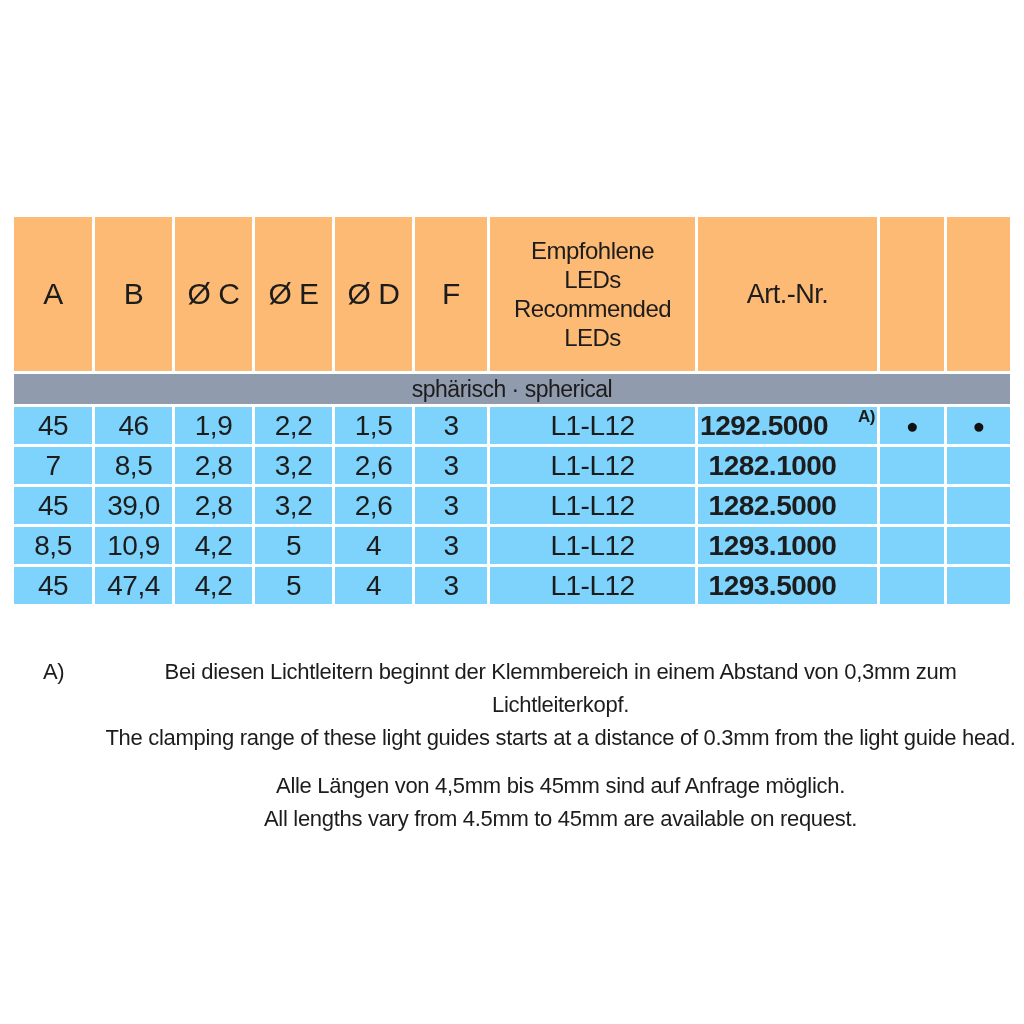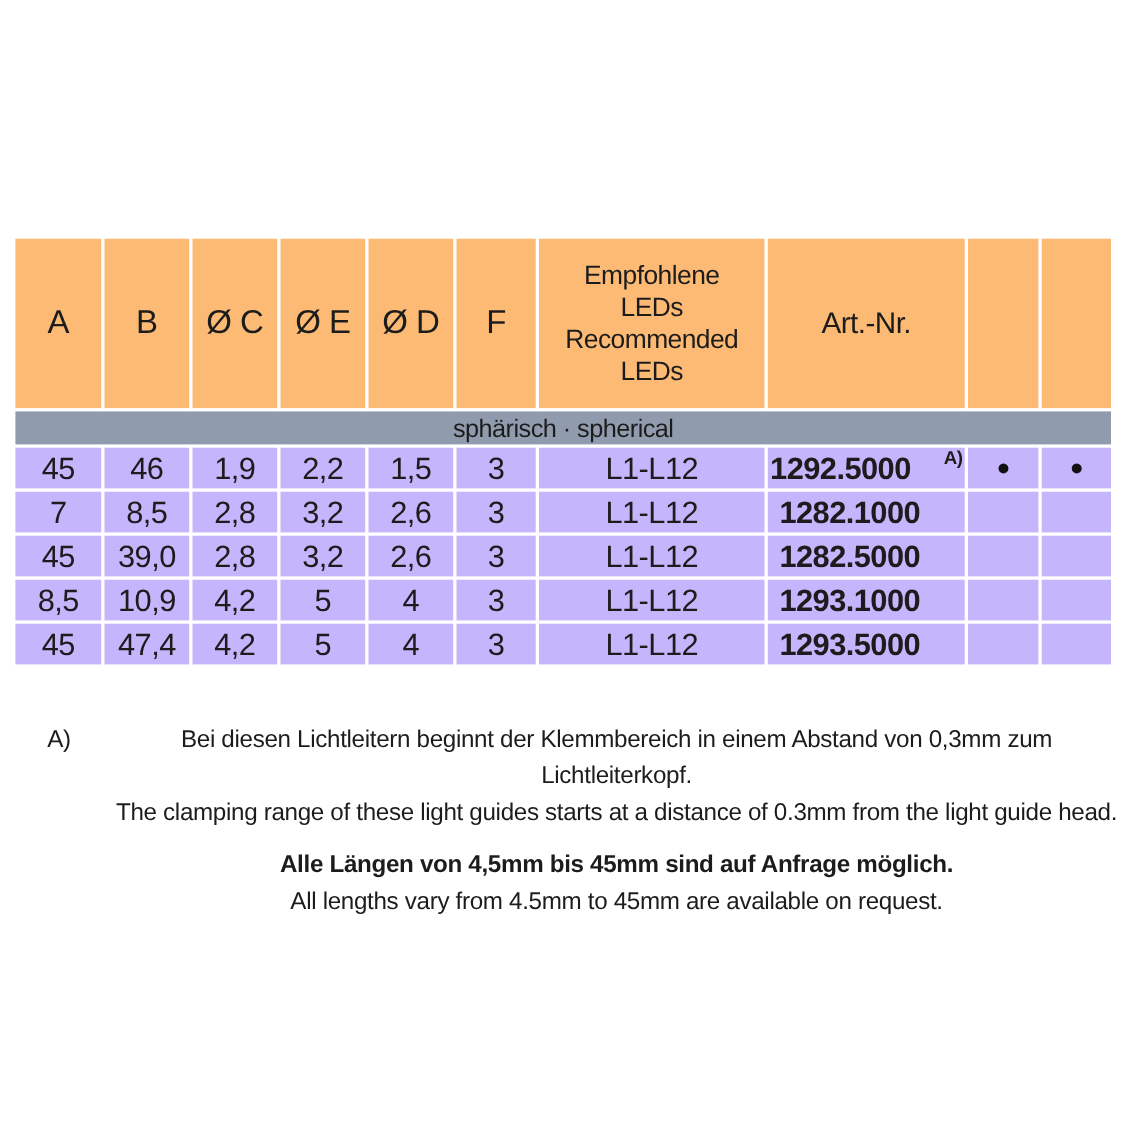--- a/index.html
+++ b/index.html
@@ -39,21 +39,21 @@
     white-space: pre-line;
   }
   .head.artnr { font-size: 27px; }
   .band {
     grid-column: 1 / -1;
     background: #909cae;
     font-size: 23px;
     letter-spacing: -0.5px;
   }
   .data {
-    background: #c4b5fd;
+    background: #7dd3fc;
     font-size: 28px;
     letter-spacing: -0.5px;
   }
   .art-cell { font-weight: bold; gap: 23px; }
   .art-num { font-weight: bold; }
   .art-sup {
     font-weight: bold;
     font-size: 17px;
     position: relative;
     top: -9px;
@@ -65,21 +65,21 @@
     left: 43px;
     top: 655px;
     display: flex;
     align-items: flex-start;
     font-size: 22px;
     line-height: 33px;
     letter-spacing: -0.3px;
   }
   .fn-marker { width: 54px; flex: 0 0 54px; }
   .fn-text p { margin: 0; text-align: center; }
-  .fn-text p.para-gap { margin-top: 15px; font-weight: bold; }
+  .fn-text p.para-gap { margin-top: 15px; }
 </style>
 </head>
 <body>
 
 <div class="page">
 
   <div class="spec-table">
 
     <div class="cell head">A</div>
     <div class="cell head">B</div>

